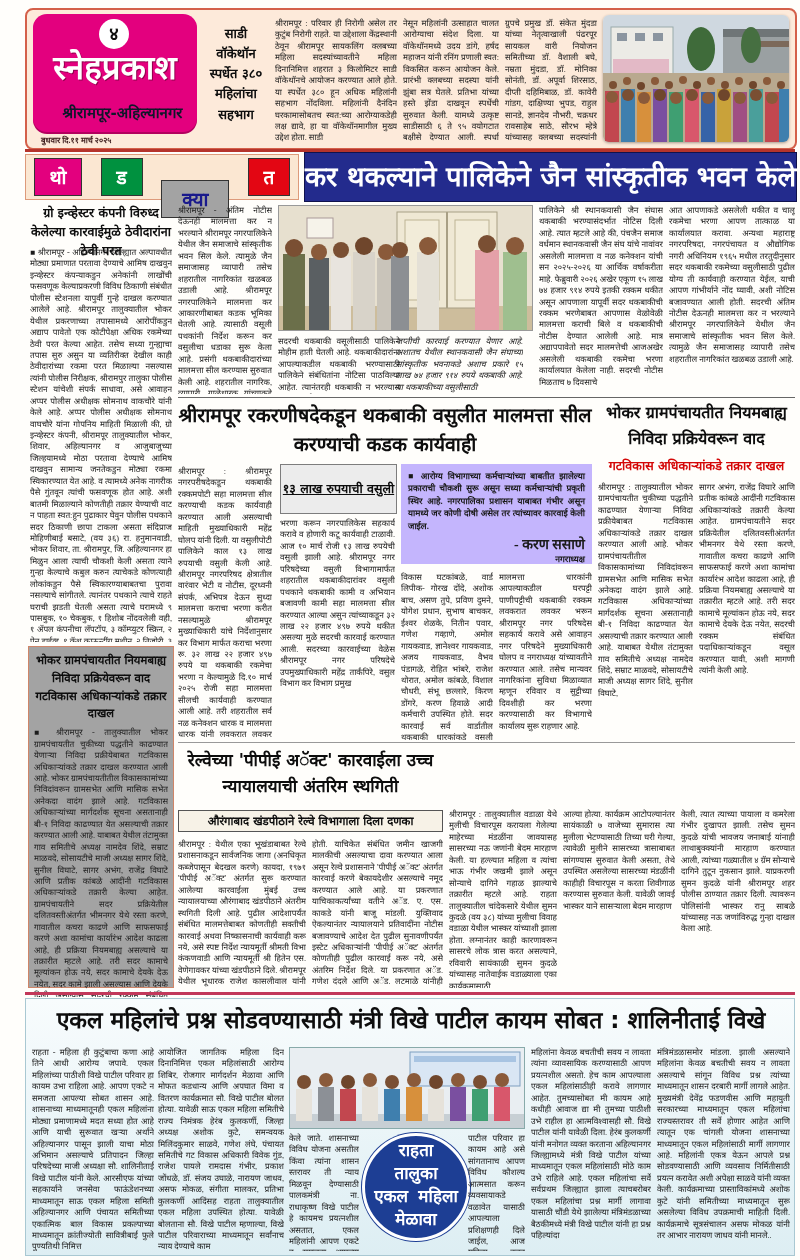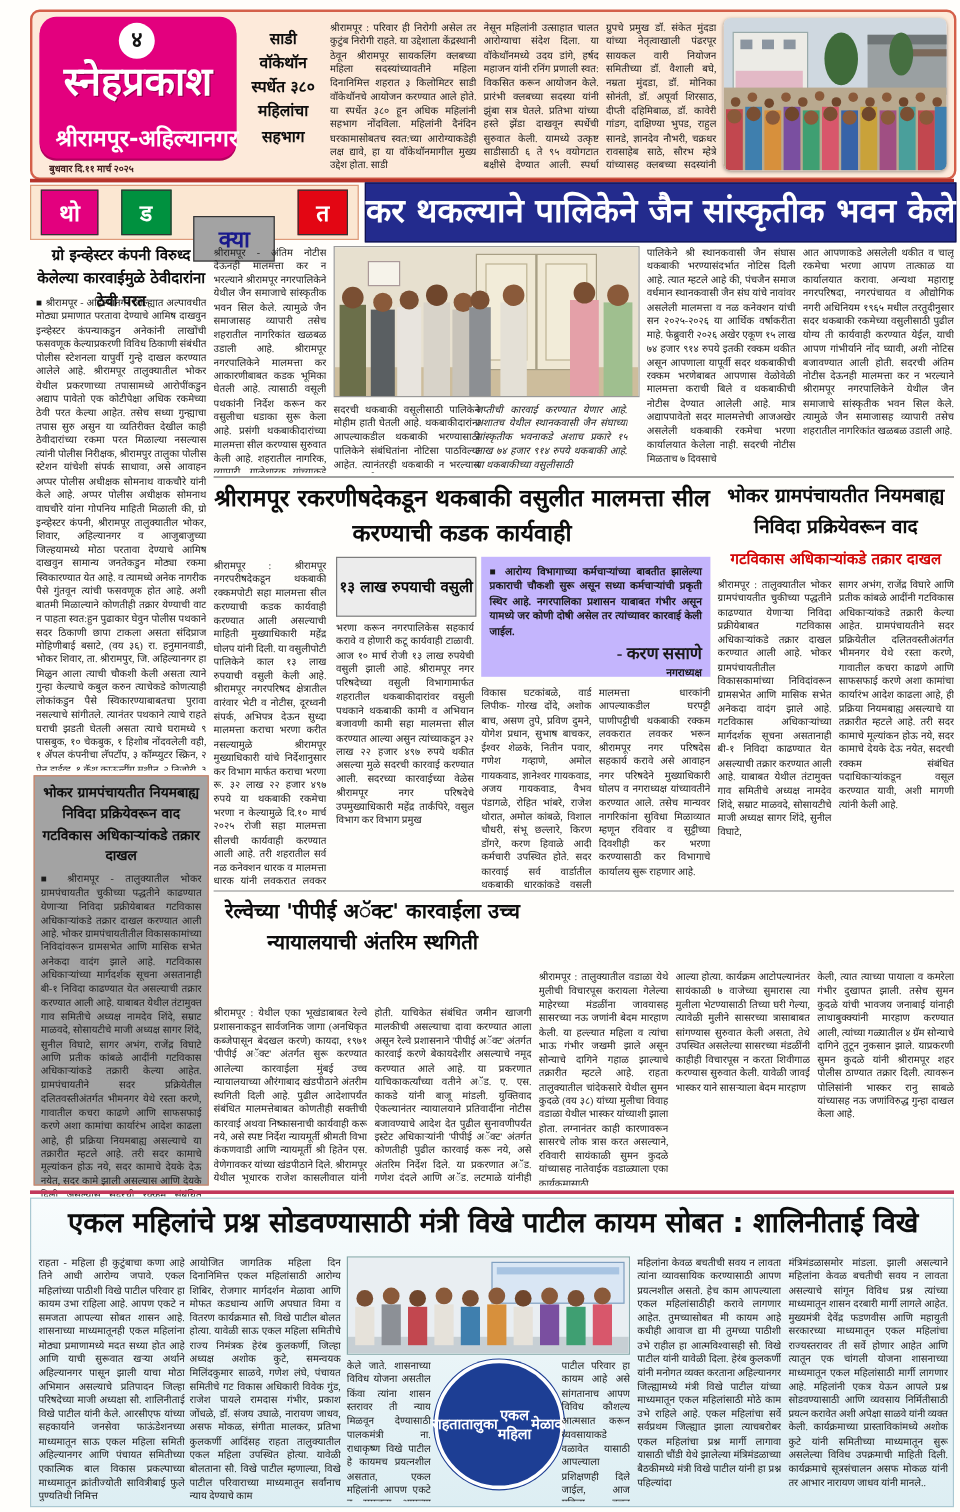--- a/index.html
+++ b/index.html
@@ -8,21 +8,21 @@
   .abs{position:absolute;}
   .body-txt{font-size:8.3px;line-height:1.38;text-align:justify;overflow:hidden;color:#1c1c1c;}
   .hl{font-family:"DejaVu Sans","Liberation Sans",sans-serif;font-weight:700;color:#0d0d0d;text-align:center;}
   
   #top-strip{left:25px;top:8px;width:768px;height:138px;background:#fdeada;border:2px solid #d4604a;border-radius:8px;}
   #masthead{left:6px;top:4px;width:164px;height:118px;background:#e3007e;border-radius:14px;box-shadow:0 2px 0 #b3005f;text-align:center;}
   #issue-circle{left:66px;top:5px;width:30px;height:30px;background:#fff;border-radius:50%;color:#111;
       font-weight:700;font-size:18px;line-height:30px;text-align:center;font-family:"DejaVu Sans",sans-serif;}
   #mast-title{left:0;top:36px;width:164px;color:#fff;font-size:33px;font-weight:800;line-height:1.1;
       font-family:"DejaVu Sans","Liberation Sans",sans-serif;text-shadow:1px 1px 0 #8f004c;}
-  #mast-sub{left:0;top:88px;width:179px;color:#ffffff;font-size:19px;font-weight:700;
+  #mast-sub{left:0;top:88px;width:179px;color:#0f172a;font-size:15px;font-weight:700;
       font-family:"DejaVu Sans",sans-serif;}
   #date-line{left:14px;top:124px;width:160px;font-size:8px;font-weight:700;color:#402020;}
   #strip-headline{left:176px;top:14px;width:66px;height:116px;font-size:13px;line-height:1.55;}
   .strip-col{top:8px;height:124px;font-family:Liberation Serif, serif;}
   #photo1{left:576px;top:5px;width:186px;height:127px;border-radius:6px;overflow:hidden;box-shadow:0 1px 3px rgba(0,0,0,.35);}
   #red-rule-1{left:25px;top:149px;width:770px;height:3px;background:#b5342c;}
   
   #brief-row{left:25px;top:154px;width:274px;height:46px;background:#fbe7d2;border:1px solid #dd9a7a;
      display:flex;align-items:center;justify-content:space-between;padding:0 8px;box-sizing:border-box;}
   .brief-box{height:36px;display:flex;align-items:center;justify-content:center;
@@ -41,21 +41,21 @@
   #photo2{left:278px;top:205px;width:255px;height:126px;border:1px solid #999;box-sizing:border-box;}
   #jain-colB1{left:278px;top:336px;width:122px;height:58px;}
   #jain-colB2{left:396px;top:336px;width:127px;height:58px;font-style:italic;}
   #jain-col3{left:539px;top:205px;width:124px;height:189px;}
   #jain-col4{left:669px;top:205px;width:126px;height:189px;}
   .hr{height:1px;background:#666;}
   
   #rec-headline{left:178px;top:401px;width:414px;font-size:19.5px;line-height:1.5;}
   #rec-colA{left:178px;top:466px;width:94px;height:274px;}
   #box13{left:280px;top:464px;width:115px;height:48px;background:#ececec;border:1px solid #7d7d7d;
-     font-size:12.5px;line-height:1.75;display:flex;align-items:center;justify-content:center;text-align:left;}
+     font-size:12.5px;line-height:1.75;display:flex;align-items:center;justify-content:center;text-align:left;text-decoration:underline;}
   #quote-box{left:401px;top:464px;width:191px;height:100px;background:#c4b5fd;box-sizing:border-box;padding:6px 7px 4px;}
   #quote-text{font-size:8.6px;font-weight:700;line-height:1.45;text-align:justify;}
   #quote-name{font-size:14px;font-weight:700;text-align:right;margin-top:2px;}
   #quote-role{font-size:8.6px;font-weight:700;text-align:right;}
   #rec-colB{left:280px;top:518px;width:115px;height:222px;}
   #rec-colC{left:401px;top:572px;width:92px;height:168px;}
   #rec-colD{left:499px;top:572px;width:93px;height:168px;}
   
   #bhokarR-headline{left:598px;top:400px;width:197px;font-size:16px;line-height:1.6;}
   #bhokarR-sub{left:598px;top:457px;width:197px;font-size:12.5px;color:#d40808;font-weight:700;}
@@ -73,22 +73,22 @@
   #asl-col2{left:563px;top:809px;width:112px;height:179px;}
   #asl-col3{left:681px;top:809px;width:114px;height:179px;}
   #red-rule-2{left:25px;top:992px;width:770px;height:3px;background:#c2385a;}
   
   #bottom{left:25px;top:998px;width:770px;height:258px;background:linear-gradient(#f8fcfd,#ddeef3);
      border:1px solid #a9c8d2;box-sizing:border-box;}
   #bottom-headline{left:0;top:4px;width:770px;font-size:23px;line-height:1.5;}
   .bcol{top:48px;height:204px;}
   #photo3{left:263px;top:48px;width:236px;height:82px;border:1px solid #8aa;box-sizing:border-box;}
   #badge{left:336px;top:134px;width:102px;height:102px;background:#1d3e94;border:3px solid #fff;border-radius:50%;
-     box-shadow:0 0 0 1px #1d3e94;display:flex;align-items:center;justify-content:center;
-     color:#fff;font-weight:700;font-size:12px;line-height:1.35;font-family:Liberation Serif, serif;text-align:center;}
+     box-shadow:0 0 0 1px #1d3e94;display:flex;flex-direction:column;align-items:center;justify-content:center;
+     color:#fff;font-weight:700;font-size:17px;line-height:1.35;font-family:Liberation Mono, monospace;text-align:center;}
 </style>
 </head>
 <body>
 
 <div id="page">
 
   <div class="abs" id="top-strip">
     <div class="abs" id="masthead">
       <div class="abs" id="issue-circle">४</div>
       <div class="abs" id="mast-title">स्नेहप्रकाश</div>
@@ -223,20 +223,21 @@
   <div class="abs body-txt" id="rec-colC">विकास घटकांबळे, वार्ड लिपीक- गोरख दोंदे, अशोक बाच, असण तुपे, प्रविण दुमने, योगेश प्रधान, सुभाष बाचकर, ईश्वर शेळके, नितीन पवार, गणेश गव्हाणे, अमोल गायकवाड, ज्ञानेश्वर गायकवाड, अजय गायकवाड, वैभव पंडागळे, रोहित भांबरे, राजेश थोरात, अमोल कांबळे, विशाल चौधरी, संभू छल्लारे, किरण डोंगरे, करण हिवाळे आदी कर्मचारी उपस्थित होते. सदर कारवाई सर्व वार्डातील थकबाकी धारकांकडे वसुली कामी सदरचे पथक रोज फिरणार असून सर्व</div>
   <div class="abs hl" id="bhokarR-headline">भोकर ग्रामपंचायतीत नियमबाह्य निविदा प्रक्रियेवरून वाद</div>
 
   <div class="abs body-txt" id="rec-colD">मालमत्ता धारकांनी आपल्याकडील घरपट्टी पाणीपट्टीची थकबाकी रक्कम लवकरात लवकर भरून श्रीरामपूर नगर परिषदेस सहकार्य करावे असे आवाहन नगर परिषदेने मुख्याधिकारी घोलप व नगराध्यक्ष यांच्यावतीने करण्यात आले. तसेच मान्यवर नागरिकांना सुविधा मिळाव्यात म्हणून रविवार व सुट्टीच्या दिवशीही कर भरणा करण्यासाठी कर विभागाचे कार्यालय सुरू राहणार आहे.</div>
   <div class="abs hl" id="bhokarR-sub">गटविकास अधिकाऱ्यांकडे तक्रार दाखल</div>
   <div class="abs body-txt" id="bhokarR-col1">श्रीरामपूर : तालुक्यातील भोकर ग्रामपंचायतीत चुकीच्या पद्धतीने काढण्यात येणाऱ्या निविदा प्रक्रीयेबाबत गटविकास अधिकाऱ्यांकडे तक्रार दाखल करण्यात आली आहे. भोकर ग्रामपंचायतीतील विकासकामांच्या निविदांवरून ग्रामसभेत आणि मासिक सभेत अनेकदा वादंग झाले आहे. गटविकास अधिकाऱ्यांच्या मार्गदर्शक सूचना असतानाही बी-१ निविदा काढण्यात येत असल्याची तक्रार करण्यात आली आहे. याबाबत येथील तंटामुक्त गाव समितीचे अध्यक्ष नामदेव शिंदे, सम्राट माळवदे, सोसायटीचे माजी अध्यक्ष सागर शिंदे, सुनील विघाटे,</div>
   <div class="abs body-txt" id="bhokarR-col2">सागर अभंग, राजेंद्र विघारे आणि प्रतीक कांबळे आदींनी गटविकास अधिकाऱ्यांकडे तक्रारी केल्या आहेत. ग्रामपंचायतीने सदर प्रक्रियेतील दलितवस्तीअंतर्गत भीमनगर येथे रस्ता करणे, गावातील कचरा काढणे आणि साफसफाई करणे अशा कामांचा कार्यारंभ आदेश काढला आहे, ही प्रक्रिया नियमबाह्य असल्याचे या तक्रारीत म्हटले आहे. तरी सदर कामाचे मूल्यांकन होऊ नये, सदर कामाचे देयके देऊ नयेत, सदरची रक्कम संबंधित पदाधिकाऱ्यांकडून वसूल करण्यात यावी, अशी मागणी त्यांनी केली आहे.</div>
   <div class="abs hr" style="left:178px;top:742px;width:617px;background:#999;"></div>
 
   <div class="abs hl" id="rail-headline">रेल्वेच्या 'पीपीई अॅक्ट' कारवाईला उच्च न्यायालयाची अंतरिम स्थगिती</div>
+  <div class="abs hl" id="rail-sub">औरंगाबाद खंडपीठाने रेल्वे विभागाला दिला दणका</div>
   <div class="abs body-txt" id="rail-col1">श्रीरामपूर : येथील एका भूखंडाबाबत रेल्वे प्रशासनाकडून सार्वजनिक जागा (अनधिकृत कब्जेपासून बेदखल करणे) कायदा, १९७१ 'पीपीई अॅक्ट' अंतर्गत सुरू करण्यात आलेल्या कारवाईला मुंबई उच्च न्यायालयाच्या औरंगाबाद खंडपीठाने अंतरीम स्थगिती दिली आहे. पुढील आदेशापर्यंत संबंधित मालमत्तेबाबत कोणतीही सक्तीची कारवाई अथवा निष्कासनाची कार्यवाही करू नये, असे स्पष्ट निर्देश न्यायमूर्ती श्रीमती विभा कंकणवाडी आणि न्यायमूर्ती श्री हितेन एस. वेणेगावकर यांच्या खंडपीठाने दिले. श्रीरामपूर येथील भूधारक राजेश कासलीवाल यांनी रेल्वे प्रशासनाने जारी केलेल्या नोटिसांना आव्हान देत उच्च न्यायालयात रिट याचिका दाखल केली</div>
   <div class="abs body-txt" id="rail-col2">होती. याचिकेत संबंधित जमीन खाजगी मालकीची असल्याचा दावा करण्यात आला असून रेल्वे प्रशासनाने 'पीपीई अॅक्ट' अंतर्गत कारवाई करणे बेकायदेशीर असल्याचे नमूद करण्यात आले आहे. या प्रकरणात याचिकाकर्त्यांच्या वतीने अॅड. ए. एस. काकडे यांनी बाजू मांडली. युक्तिवाद ऐकल्यानंतर न्यायालयाने प्रतिवादींना नोटीस बजावण्याचे आदेश देत पुढील सुनावणीपर्यंत इस्टेट अधिकाऱ्यांनी 'पीपीई अॅक्ट' अंतर्गत कोणतीही पुढील कारवाई करू नये, असे अंतरिम निर्देश दिले. या प्रकरणात अॅड. गणेश दंदले आणि अॅड. लटमाळे यांनीही सहकार्य केले. या आदेशामुळे संबंधित भूधारकांना तात्पुरता दिलासा मिळाला असून प्रकरणाची पुढील सुनावणी लवकरच होणार आहे.</div>
 
   <div class="abs body-txt" id="asl-col1">श्रीरामपूर : तालुक्यातील वडाळा येथे मुलीची विचारपूस करायला गेलेल्या माहेरच्या मंडळींना जावयासह सासरच्या नऊ जणांनी बेदम मारहाण केली. या हल्ल्यात महिला व त्यांचा भाऊ गंभीर जखमी झाले असून सोन्याचे दागिने गहाळ झाल्याचे तक्रारीत म्हटले आहे. राहता तालुक्यातील चांदेकसारे येथील सुमन कुदळे (वय ३८) यांच्या मुलीचा विवाह वडाळा येथील भास्कर यांच्याशी झाला होता. लग्नानंतर काही कारणावरून सासरचे लोक त्रास करत असल्याने, रविवारी सायंकाळी सुमन कुदळे यांच्यासह नातेवाईक वडाळ्याला एका कार्यक्रमासाठी</div>
   <div class="abs body-txt" id="asl-col2">आल्या होत्या. कार्यक्रम आटोपल्यानंतर सायंकाळी ७ वाजेच्या सुमारास त्या मुलीला भेटण्यासाठी तिच्या घरी गेल्या, त्यावेळी मुलीने सासरच्या त्रासाबाबत सांगण्यास सुरुवात केली असता, तेथे उपस्थित असलेल्या सासरच्या मंडळींनी काहीही विचारपूस न करता शिवीगाळ करण्यास सुरुवात केली. यावेळी जावई भास्कर याने सासऱ्याला बेदम मारहाण</div>
   <div class="abs body-txt" id="asl-col3">केली, त्यात त्याच्या पायाला व कमरेला गंभीर दुखापत झाली. तसेच सुमन कुदळे यांची भावजय जनाबाई यांनाही लाथाबुक्क्यांनी मारहाण करण्यात आली, त्यांच्या गळ्यातील ४ ग्रॅम सोन्याचे दागिने तुटून नुकसान झाले. याप्रकरणी सुमन कुदळे यांनी श्रीरामपूर शहर पोलीस ठाण्यात तक्रार दिली. त्यावरून पोलिसांनी भास्कर रानु साबळे यांच्यासह नऊ जणांविरुद्ध गुन्हा दाखल केला आहे.</div>
 
   <div class="abs" id="red-rule-2"></div>
 
   <div class="abs" id="bottom">

